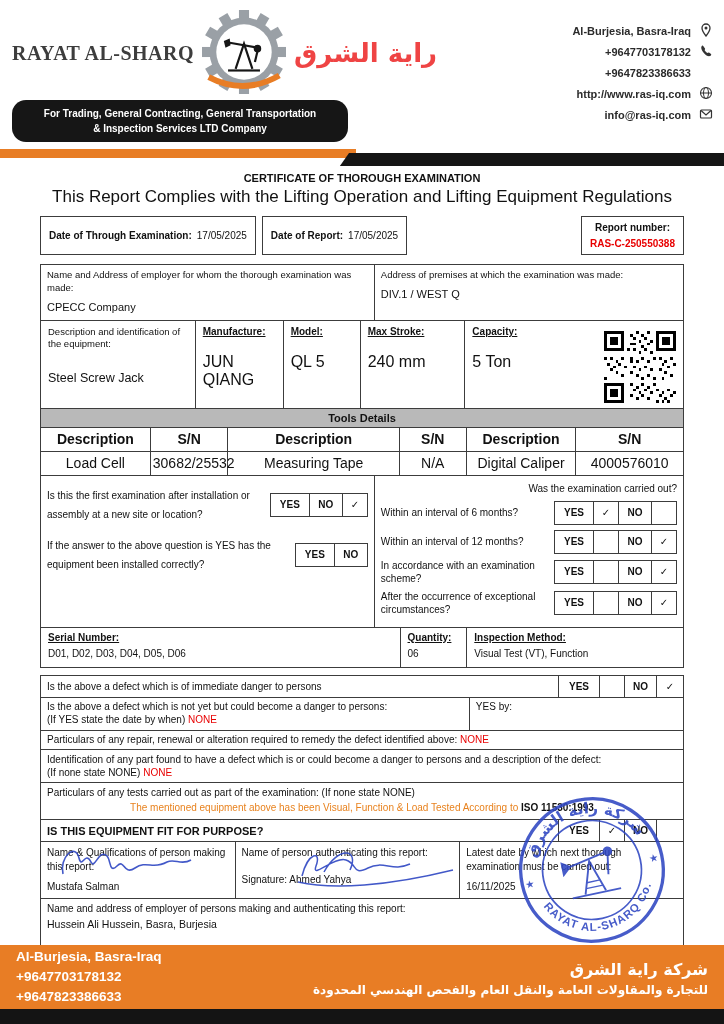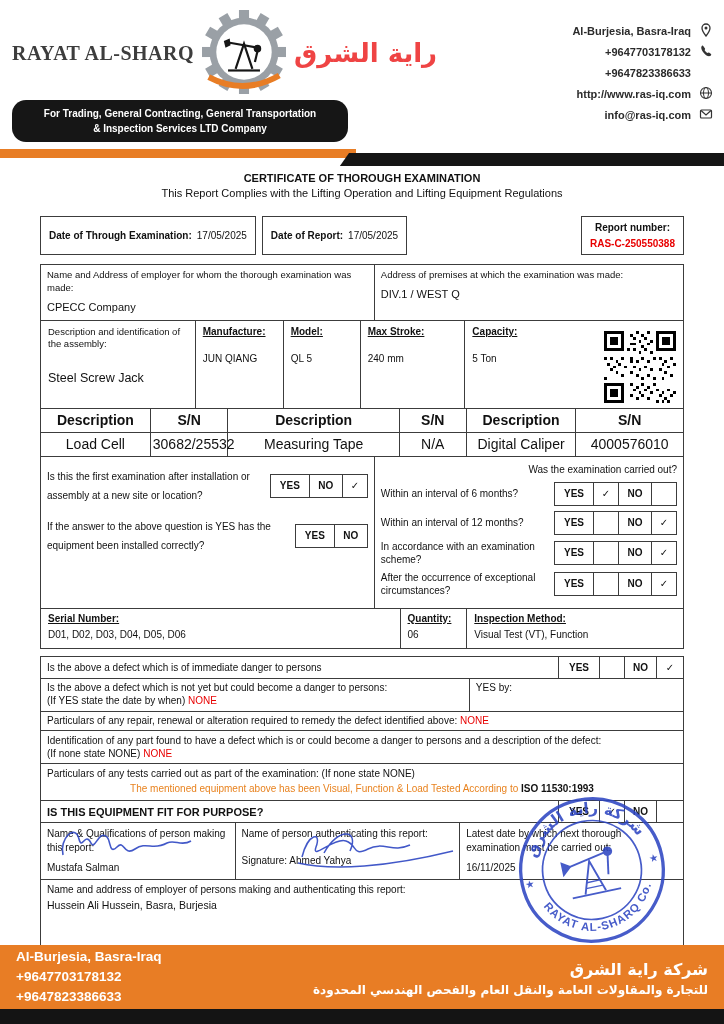--- a/index.html
+++ b/index.html
@@ -19,21 +19,21 @@
   .c-icon { width:16px; height:15px; display:inline-flex; justify-content:center; }
 
   .band { position:relative; height:18px; margin-top:6px; }
   .band-orange { position:absolute; left:0; top:1px; width:356px; height:9px; background:#E87D25; }
   .band-black { position:absolute; left:349px; right:-14px; top:5px; height:13px; background:#151515;
                 transform:skewX(-35deg); transform-origin:top left; }
 
   
   .doc { padding:6px 40px 0; }
   .title { text-align:center; font-size:11px; font-weight:bold; }
-  .subtitle { text-align:center; font-size:11px; margin:3px 0 17px; }
+  .subtitle { text-align:center; font-size:17px; margin:3px 0 9px; }
 
   
   .bx { border:1px solid #3c3c3c; }
   .join { margin-top:-1px; }
   .bold { font-weight:bold; }
   .bu { font-weight:bold; text-decoration:underline; }
   .red { color:#e80000; }
   .orange-text { color:#E8821E; }
 
   
@@ -52,21 +52,21 @@
 
   
   .equip { display:flex; min-height:88px; }
   .eq-cell { border-right:1px solid #3c3c3c; padding:5px 7px; }
   .eq-desc { width:24.1%; }
   .eq-man  { width:13.7%; }
   .eq-model{ width:12%; }
   .eq-stroke{ width:16.3%; }
   .eq-cap  { flex:1; border-right:none; display:flex; justify-content:space-between; }
   .eq-lbl { font-size:10px; }
-  .eq-val { margin-top:16px; font-size:10px; }
+  .eq-val { margin-top:16px; font-size:16px; }
   .eq-desc .eq-lbl { font-size:9.5px; line-height:1.35; }
   .eq-desc .eq-val { font-size:12.5px; margin-top:20px; }
 
   
   .tools-bar { background:#b9b9b9; text-align:center; font-weight:bold; font-size:11px; padding:3px 0; }
   .tools-table { display:grid; grid-template-columns:17.1% 12.1% 26.7% 10.4% 17.1% auto; }
   .tt-cell { border-right:1px solid #3c3c3c; border-bottom:1px solid #3c3c3c; text-align:center; padding:3.5px 2px; font-size:14px; }
   .tt-cell:nth-child(6n) { border-right:none; }
   .tt-cell:nth-last-child(-n+6) { border-bottom:none; }
   .tt-head { font-weight:bold; }
@@ -256,21 +256,21 @@
         <div class="emp-val">CPECC Company</div>
       </div>
       <div class="emp-right">
         <div class="emp-lbl">Address of premises at which the examination was made:</div>
         <div class="emp-val">DIV.1 / WEST Q</div>
       </div>
     </div>
 
     <div class="bx join equip">
       <div class="eq-cell eq-desc">
-        <div class="eq-lbl">Description and identification of the assembly:</div>
+        <div class="eq-lbl">Description and identification of the equipment:</div>
         <div class="eq-val">Steel Screw Jack</div>
       </div>
       <div class="eq-cell eq-man">
         <div class="eq-lbl bu">Manufacture:</div>
         <div class="eq-val">JUN QIANG</div>
       </div>
       <div class="eq-cell eq-model">
         <div class="eq-lbl bu">Model:</div>
         <div class="eq-val">QL 5</div>
       </div>
@@ -298,20 +298,21 @@
           <g fill="#000">
             <path d="M2,2h3v3H2z"></path>
               <path d="M20,2h3v3h-3z"></path>
               <path d="M2,20h3v3H2z"></path>
             <path d="M9,1h1v1H9z M11,0h1v1h-1z M13,1h1v1h-1z M15,0h1v1h-1z M10,2h1v1h-1z M12,3h1v1h-1z M14,2h1v1h-1z M16,3h1v1h-1z M9,4h2v1H9z M13,5h1v1h-1z M15,4h1v1h-1z M8,6h1v1H8z M10,6h1v1h-1z M12,7h1v1h-1z M14,6h1v1h-1z M16,7h1v1h-1z M0,9h1v1H0z M2,9h1v1H2z M4,10h1v1H4z M6,9h1v1H6z M1,11h1v1H1z M3,12h1v1H3z M5,11h1v1H5z M7,12h1v1H7z M2,13h1v1H2z M4,14h1v1H4z M6,15h1v1H6z M0,16h1v1H0z M9,9h1v2H9z M11,10h1v1h-1z M13,9h1v1h-1z M15,10h1v1h-1z M17,9h1v1h-1z M10,12h1v1h-1z M12,13h1v1h-1z M14,12h1v1h-1z M16,13h1v1h-1z M9,14h1v1H9z M11,15h1v1h-1z M13,16h1v1h-1z M15,15h1v1h-1z M17,16h1v1h-1z M19,9h1v1h-1z M21,10h1v1h-1z M23,9h1v1h-1z M20,11h1v1h-1z M22,12h1v1h-1z M24,11h1v1h-1z M19,13h1v1h-1z M21,14h1v1h-1z M23,15h1v1h-1z M20,16h1v1h-1z M9,18h1v1H9z M11,19h1v1h-1z M13,18h1v1h-1z M15,19h1v1h-1z M17,18h1v1h-1z M10,20h1v1h-1z M12,21h1v1h-1z M14,20h1v1h-1z M16,21h1v1h-1z M9,22h1v1H9z M11,23h1v1h-1z M13,22h1v1h-1z M15,23h1v1h-1z M18,20h1v1h-1z M20,21h1v1h-1z M22,20h1v1h-1z M24,21h1v1h-1z M19,22h1v1h-1z M21,23h1v1h-1z M23,22h1v1h-1z M18,24h1v1h-1z M20,24h1v1h-1z M22,24h1v1h-1z"></path>
           </g>
         </svg>
       </div>
     </div>
 
+    <div class="bx join tools-bar">Tools Details</div>
     <div class="bx join tools-table">
       <div class="tt-cell tt-head">Description</div>
       <div class="tt-cell tt-head">S/N</div>
       <div class="tt-cell tt-head">Description</div>
       <div class="tt-cell tt-head">S/N</div>
       <div class="tt-cell tt-head">Description</div>
       <div class="tt-cell tt-head">S/N</div>
       <div class="tt-cell">Load Cell</div>
       <div class="tt-cell">30682/25532</div>
       <div class="tt-cell">Measuring Tape</div>

